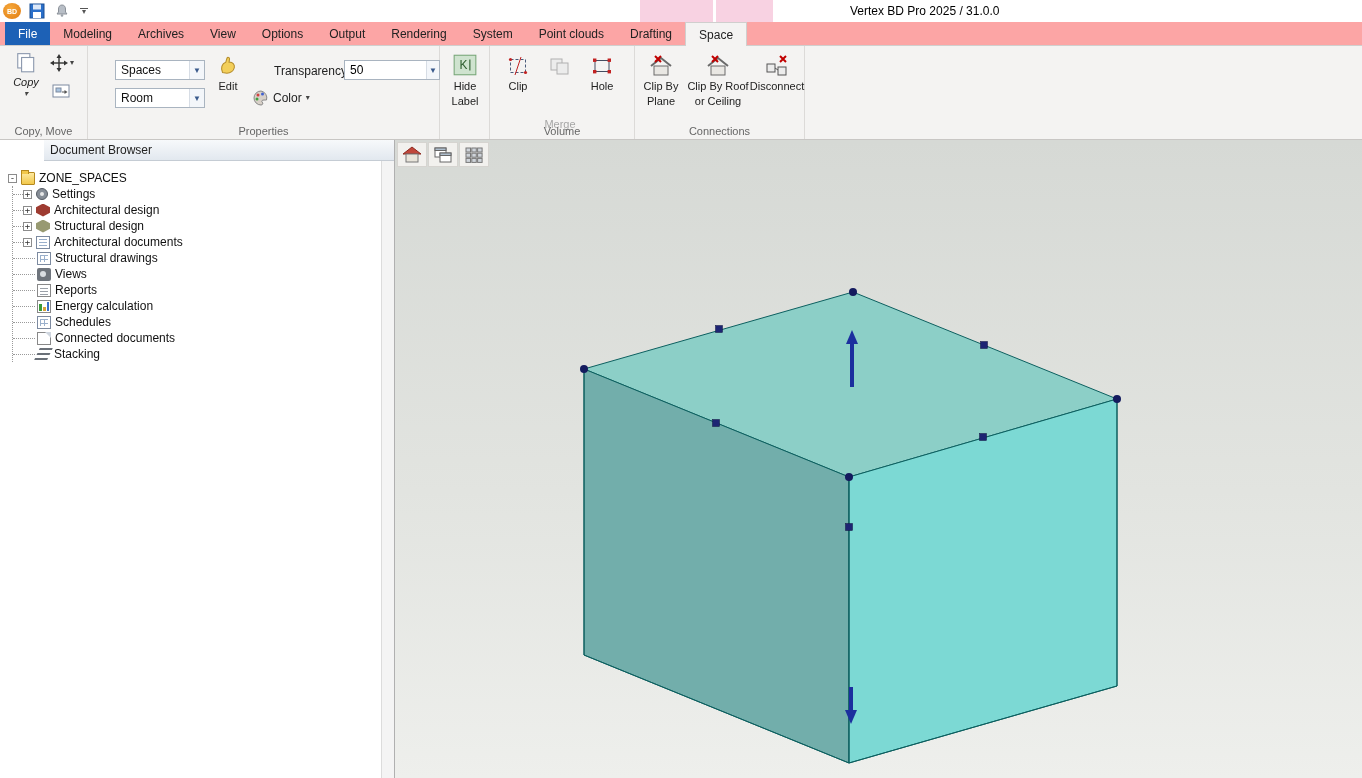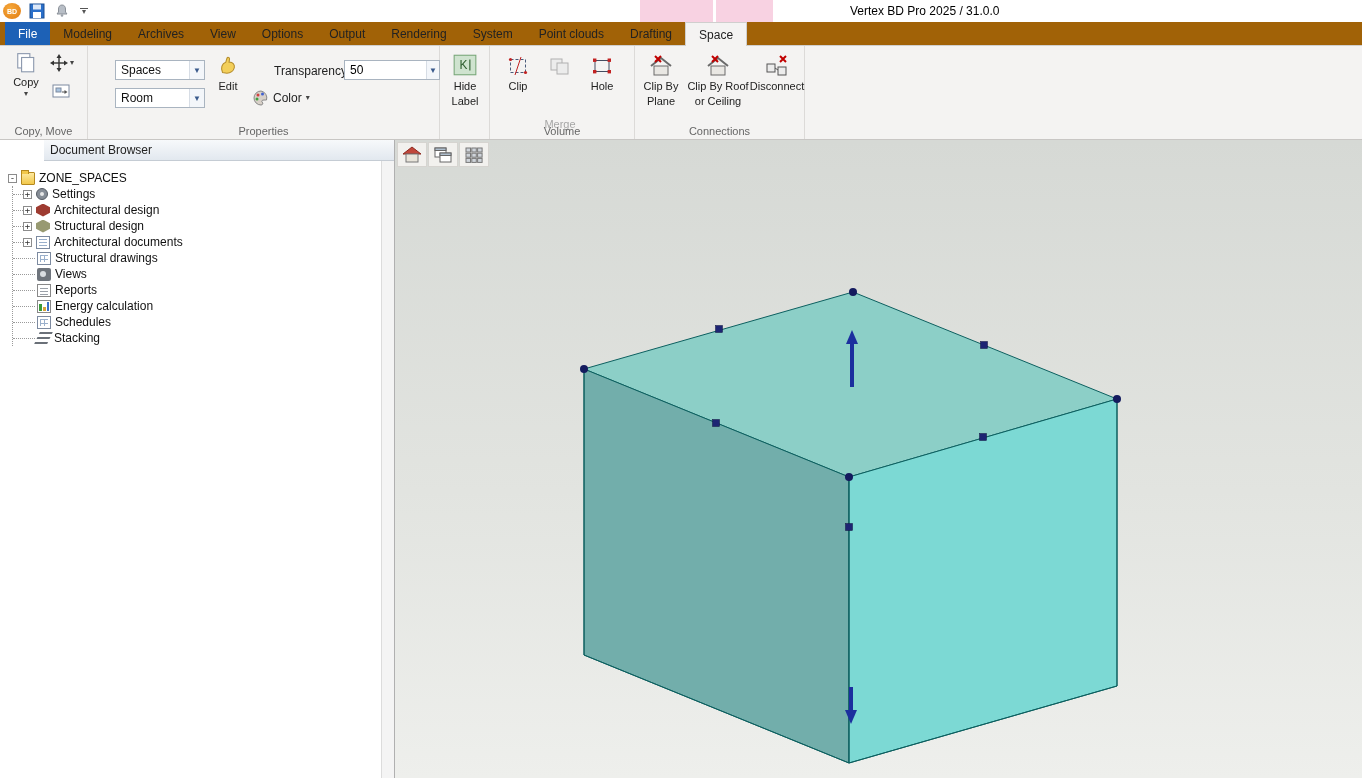--- a/index.html
+++ b/index.html
@@ -14,21 +14,21 @@
   .qat-btn{display:flex;align-items:center;justify-content:center;width:18px;height:18px;}
   .qat-caret{font-size:8px;color:#555;position:relative;width:12px;text-align:center;}
   .qat-caret::before{content:"";position:absolute;top:1px;left:2px;width:8px;height:1px;background:#555;}
   .win-title{position:absolute;left:850px;top:4px;font-size:12px;color:#000;}
   .pink{position:absolute;top:0;height:22px;background:#f8d2e2;}
   .pink1{left:640px;width:73px;}
   .pink2{left:716px;width:57px;}
 
   
   .tabs{position:absolute;top:22px;left:0;right:0;height:24px;display:flex;align-items:stretch;
-    padding-left:5px;background:#a16207;border-bottom:1px solid #d0cfce;}
+    padding-left:5px;background:#fca5a5;border-bottom:1px solid #d0cfce;}
   .tab{padding:0 13px;display:flex;align-items:center;cursor:default;color:#222;white-space:nowrap;}
   .tab-file{background:#1d61b6;color:#fff;}
   .tab-active{background:#f4f3f2;border:1px solid #d0cfce;border-bottom:none;margin-bottom:-1px;z-index:2;}
 
   
   .ribbon{position:absolute;top:46px;left:0;right:0;height:94px;background:#f4f3f2;border-bottom:1px solid #c8c6c4;}
   .rgroup{position:absolute;top:0;height:93px;border-right:1px solid #dcdad8;}
   .glabel{position:absolute;bottom:2px;left:0;right:0;text-align:center;font-size:11px;color:#666;white-space:nowrap;}
   .rbtn{position:absolute;display:flex;flex-direction:column;align-items:center;gap:2px;font-size:11px;color:#222;text-align:center;line-height:1.15;}
   .rbtn.disabled{color:#a6a6a6;}
@@ -138,21 +138,21 @@
   <div class="tab">Rendering</div>
   <div class="tab">System</div>
   <div class="tab">Point clouds</div>
   <div class="tab">Drafting</div>
   <div class="tab tab-active">Space</div>
 </div>
 
 <div class="ribbon">
 
   <div class="rgroup" style="left:0;width:88px;">
-    <div class="rbtn" style="left:6px;top:6px;width:40px;">
+    <div class="rbtn" style="left:6px;top:6px;width:40px;font-style:italic;">
       <svg width="22" height="22" viewBox="0 0 20 20">
         <rect x="2.5" y="1.5" width="11" height="13" fill="#fff" stroke="#8a97ad"></rect>
         <rect x="6" y="5" width="11" height="13" fill="#fff" stroke="#8a97ad"></rect>
       </svg>
       <span>Copy</span>
       <span class="caret">▾</span>
     </div>
     <div class="rbtn" style="left:50px;top:8px;flex-direction:row;gap:2px;">
       <svg width="18" height="18" viewBox="0 0 18 18">
         <line x1="9" y1="3" x2="9" y2="15" stroke="#333" stroke-width="1.4"></line>
@@ -336,20 +336,25 @@
         </div>
         <div class="trow">
           <span class="stub" style="width:22px;"></span>
           <span class="ti energy"></span>
           <span class="tlabel">Energy calculation</span>
         </div>
         <div class="trow">
           <span class="stub" style="width:22px;"></span>
           <span class="ti grid"></span>
           <span class="tlabel">Schedules</span>
+        </div>
+        <div class="trow">
+          <span class="stub" style="width:22px;"></span>
+          <span class="ti conndoc"></span>
+          <span class="tlabel">Connected documents</span>
         </div>
         <div class="trow">
           <span class="stub" style="width:22px;"></span>
           <span class="ti stacking"></span>
           <span class="tlabel">Stacking</span>
         </div>
       </div>
     </div>
     <div class="scrollbar"></div>
   </div>

